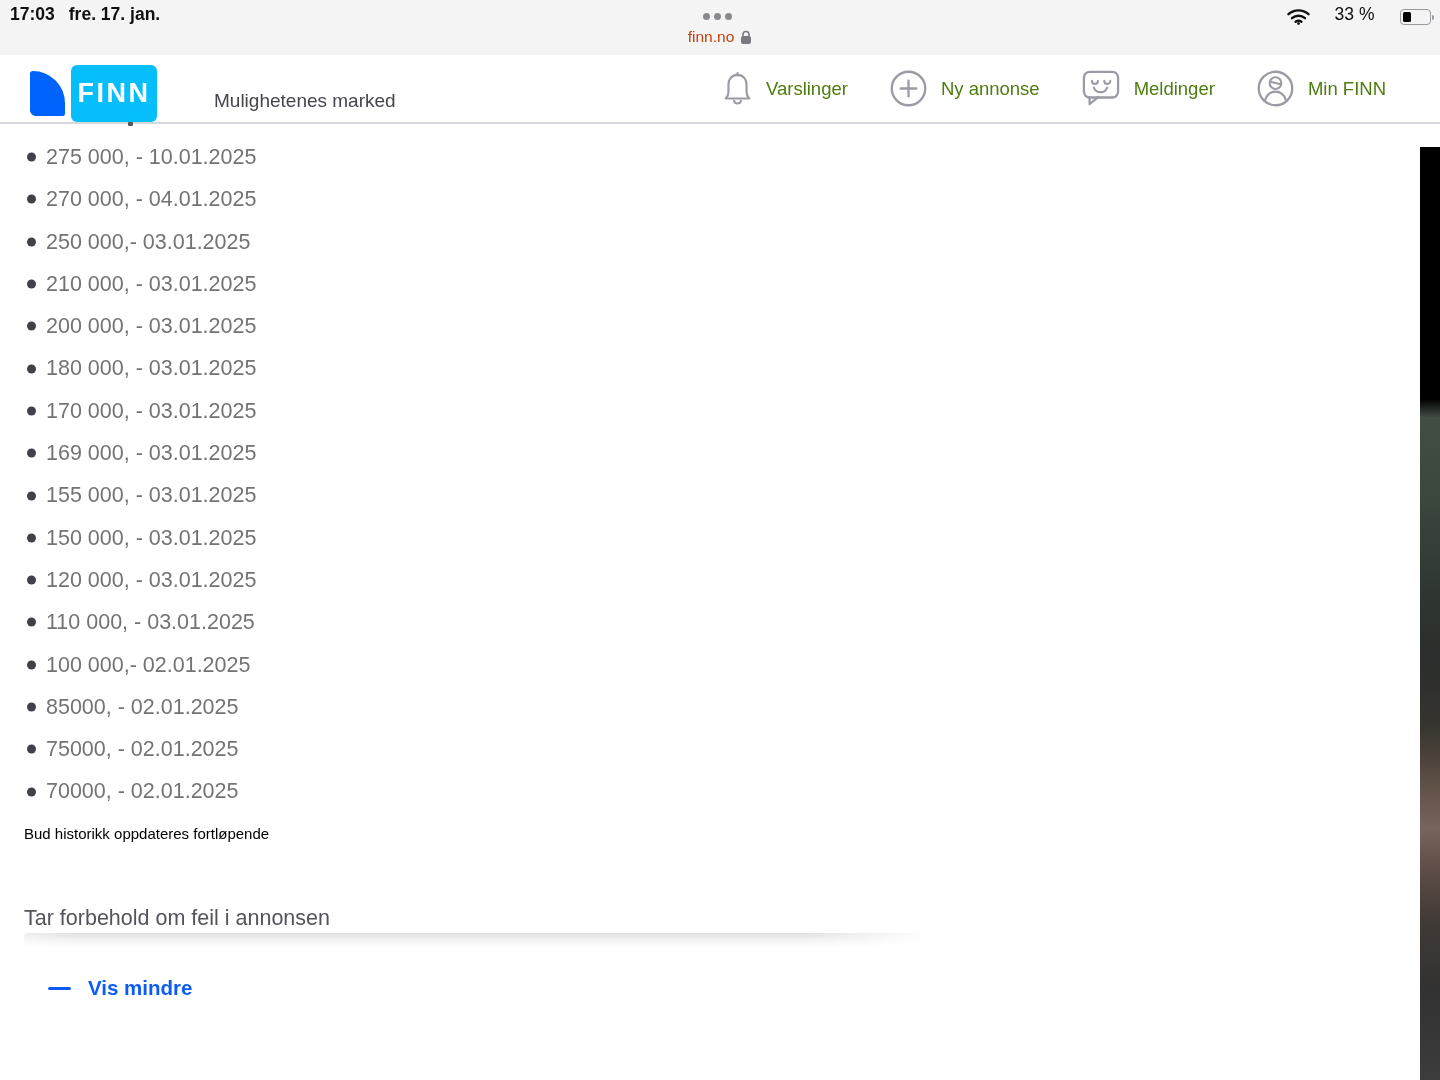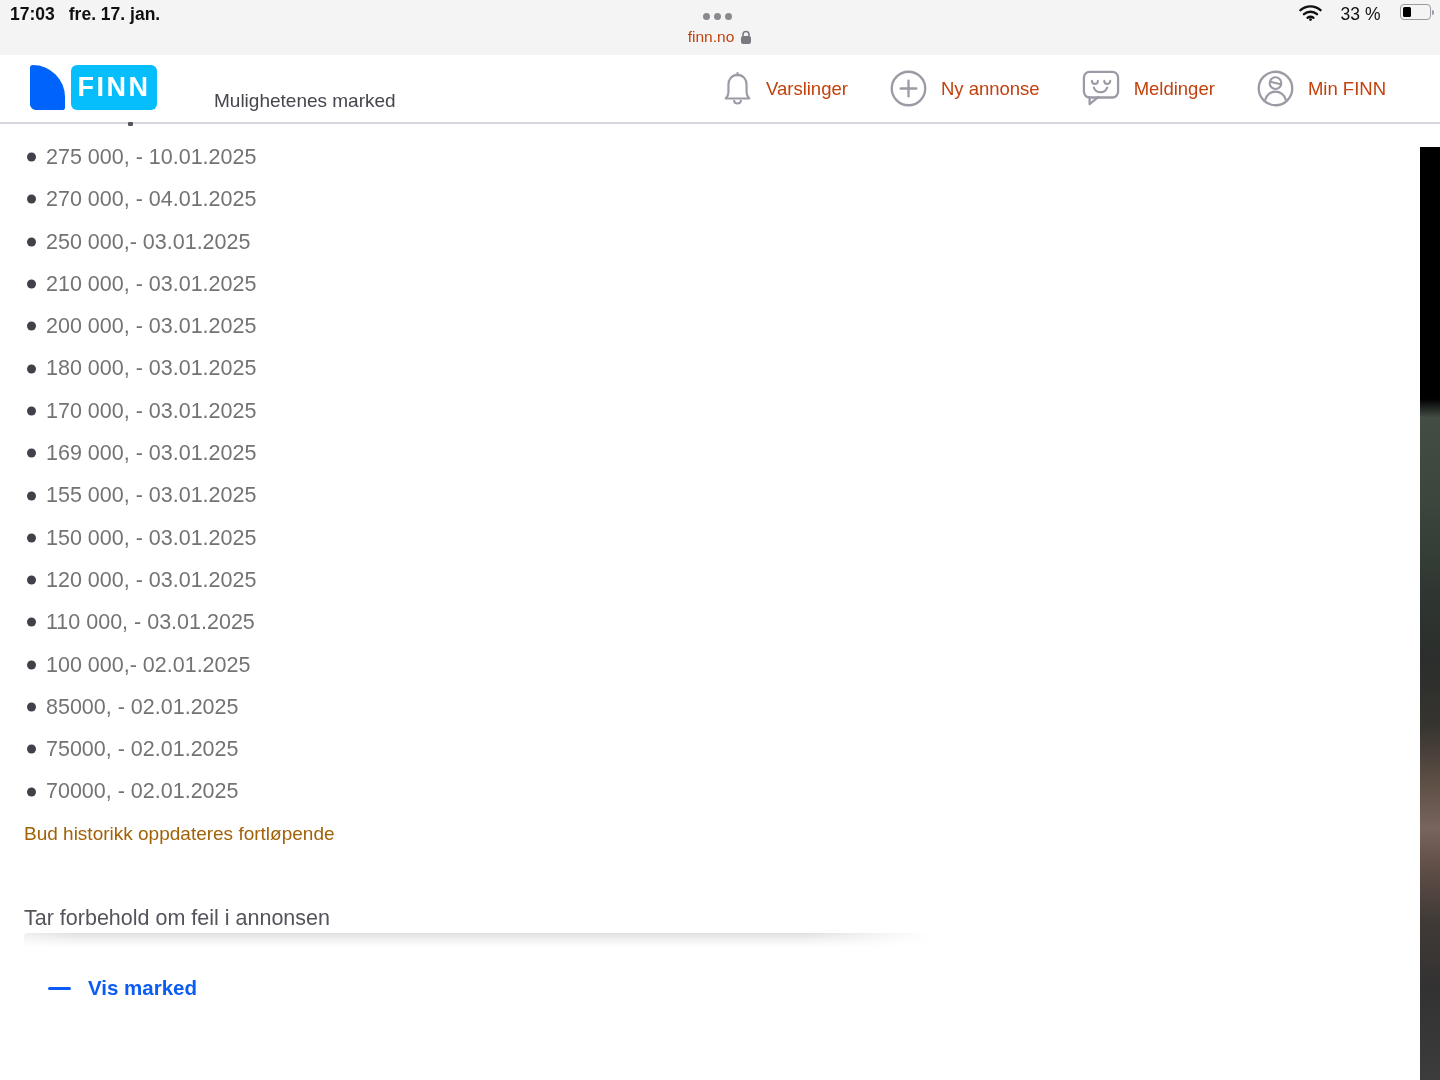--- a/index.html
+++ b/index.html
@@ -4,54 +4,54 @@
 <style>
   html,body{margin:0;padding:0;background:#fff;width:1440px;height:1080px;overflow:hidden;
     font-family:"Liberation Sans",sans-serif;-webkit-font-smoothing:antialiased;}
   .page{position:relative;width:1440px;height:1080px;background:#fff;}
 
   
   .statusbar{position:absolute;top:0;left:0;width:1440px;height:72px;background:#f4f4f5;
     border-bottom:1px solid #e6e6e9;box-sizing:border-box;}
   .sb-left{position:absolute;left:10px;top:4px;display:flex;gap:14px;align-items:baseline;
     font-size:17.5px;font-weight:600;color:#101012;}
-  .sb-right{position:absolute;right:6px;top:4px;display:flex;align-items:flex-start;gap:19px;}
+  .sb-right{position:absolute;right:6px;top:4px;display:flex;align-items:flex-end;gap:25px;}
   .sb-batt-pct{font-size:17.5px;font-weight:500;color:#101012;}
   .batt{position:relative;width:29px;height:14px;border:1.5px solid #9a9aa0;border-radius:4px;}
   .batt-fill{position:absolute;left:2px;top:2px;bottom:2px;width:8px;background:#000;border-radius:1.5px;}
   .batt-tip{width:2.5px;height:5px;background:#9a9aa0;border-radius:0 2px 2px 0;margin-left:1px;}
   .tab-dots{position:absolute;left:703px;top:13px;display:flex;gap:4px;cursor:pointer;}
   .tab-dots i{width:7px;height:7px;border-radius:50%;background:#8a8a8e;}
   .urlrow{position:absolute;left:0;top:28px;width:100%;display:flex;justify-content:center;
     align-items:center;gap:6px;}
   .url-text{font-size:15.5px;color:#c2410c;}
 
   
   .header{position:absolute;top:55px;left:0;width:1440px;height:67px;background:#fff;
     border-bottom:2px solid #d6d6de;box-sizing:content-box;}
   .logo{position:absolute;left:30px;top:10px;display:flex;align-items:center;cursor:pointer;}
   .logo-shape{width:35px;height:45px;background:#0063fb;border-radius:4px 45px 4px 8px;}
-  .logo-box{margin-left:6px;width:86px;height:45px;background:#06befb;border-radius:6px;
+  .logo-box{margin-left:6px;width:86px;height:57px;background:#06befb;border-radius:6px;
     display:flex;align-items:center;justify-content:center;}
   .logo-box span{color:#fff;font-size:27px;font-weight:800;letter-spacing:2.5px;}
   .tagline{position:absolute;left:166px;top:12px;height:67px;display:flex;align-items:center;
     font-size:19px;font-weight:400;color:#45454e;margin-left:48px;}
   .nav{position:absolute;right:54px;top:0;height:67px;display:flex;align-items:center;gap:42px;}
   .nav-item{display:flex;align-items:center;gap:14px;cursor:pointer;}
-  .nav-item span.lbl{font-size:18.5px;font-weight:500;color:#c2410c;}
+  .nav-item span.lbl{font-size:18.5px;font-weight:500;color:#4d7c0f;}
 
   
   .content{position:absolute;top:122px;left:0;width:1420px;box-sizing:border-box;
     padding:14px 0 0 24px;}
   ul.bid-list{list-style:none;margin:0;padding:0;}
   ul.bid-list li{position:relative;padding-left:22px;line-height:42.3px;font-size:21.5px;
     color:#737373;}
   ul.bid-list li::before{content:"";position:absolute;left:3px;top:50%;transform:translateY(-50%);
     width:9px;height:9px;border-radius:50%;background:#41414a;}
-  .note{line-height:42.3px;font-size:19px;color:#a16207;}
+  .note{line-height:42.3px;font-size:15px;color:#000000;}
   .disclaimer{margin-top:42px;line-height:42.3px;font-size:21.5px;color:#53535c;}
   .fade-shadow{margin-top:-6px;width:906px;height:17px;border-radius:3px;
     background:linear-gradient(to bottom,rgba(158,158,170,0.32),rgba(158,158,170,0.12) 45%,rgba(158,158,170,0) 85%);
     -webkit-mask-image:linear-gradient(to right,rgba(0,0,0,0.55),#000 6%,#000 86%,transparent 100%);
     mask-image:linear-gradient(to right,rgba(0,0,0,0.55),#000 6%,#000 86%,transparent 100%);}
   .collapse-row{margin-top:26px;margin-left:24px;display:flex;align-items:center;gap:17px;
     cursor:pointer;width:max-content;}
   .minus-bar{width:23px;height:3.2px;border-radius:2px;background:#0b5cf5;}
   .collapse-label{font-size:20.5px;font-weight:600;color:#0b5cf5;}
 
@@ -180,19 +180,19 @@
       <li>100 000,- 02.01.2025</li>
       <li>85000, - 02.01.2025</li>
       <li>75000, - 02.01.2025</li>
       <li>70000, - 02.01.2025</li>
     </ul>
     <div class="note">Bud historikk oppdateres fortløpende</div>
     <div class="disclaimer">Tar forbehold om feil i annonsen</div>
     <div class="fade-shadow"></div>
     <div class="collapse-row">
       <span class="minus-bar"></span>
-      <span class="collapse-label">Vis marked</span>
+      <span class="collapse-label">Vis mindre</span>
     </div>
   </div>
 
   <div class="photo-edge"></div>
 
 </div>
 
 </body></html>

